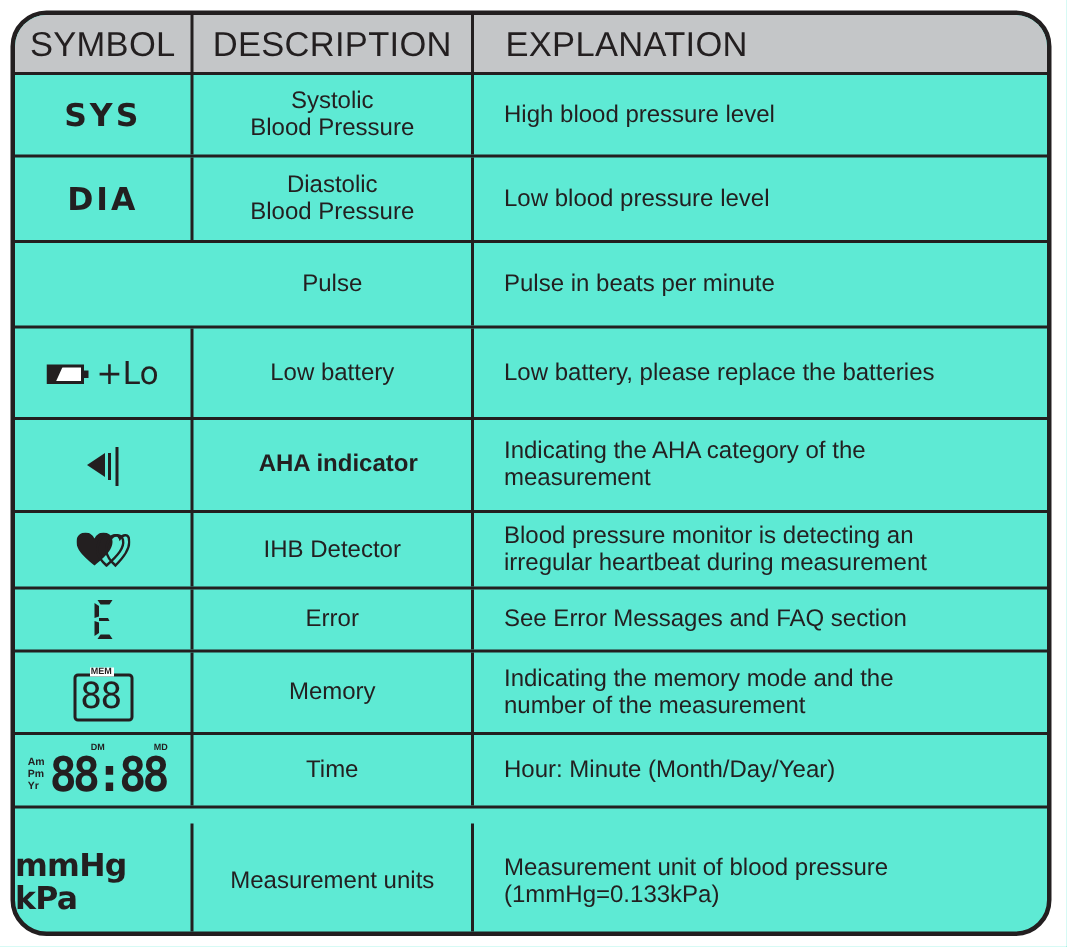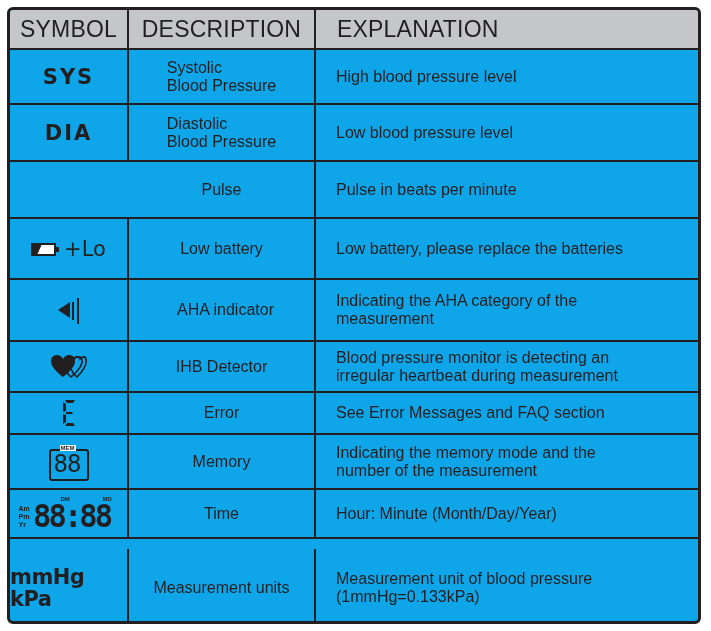--- a/index.html
+++ b/index.html
@@ -1,23 +1,23 @@
 <!DOCTYPE html>
 <html><head>
 <meta charset="utf-8">
 <style>
   html,body{margin:0;padding:0;background:#ffffff;}
   body{width:711px;height:631px;position:relative;overflow:hidden;font-family:"Liberation Sans","DejaVu Sans",sans-serif;color:#231f20;}
-  .tbl{position:absolute;left:7px;top:7px;width:694px;height:617px;border:3px solid #231f20;border-radius:6px;overflow:hidden;box-sizing:border-box;background:#0ea5e9;}
+  .tbl{position:absolute;left:7px;top:7px;width:694px;height:617px;border:3px solid #231f20;border-radius:24px;overflow:hidden;box-sizing:border-box;background:#5eead4;}
   .row{position:absolute;left:0;right:0;border-bottom:2px solid #231f20;box-sizing:border-box;}
   .row.last{border-bottom:none;}
   .hdr{background:#c4c6c8;}
   .cell{position:absolute;top:0;bottom:0;display:flex;align-items:center;box-sizing:border-box;}
   .c1{left:0;width:119px;justify-content:center;border-right:2px solid #231f20;}
-  .c2{left:119px;width:187px;justify-content:center;text-align:left;border-right:2px solid #231f20;}
+  .c2{left:119px;width:187px;justify-content:center;text-align:center;border-right:2px solid #231f20;}
   .c3{left:306px;right:0;padding-left:20px;}
   .hdr .cell{font-size:23px;letter-spacing:0.2px;}
   .hdr .c1{justify-content:center;}
   .hdr .c2{justify-content:center;}
   .hdr .c3{padding-left:21px;text-align:right;}
   .desc,.expl{font-size:16px;line-height:18px;}
   .expl{white-space:pre-line;}
   .desc{white-space:pre-line;}
   .bigsym{font-family:"DejaVu Sans","Liberation Sans",sans-serif;font-weight:bold;font-size:21px;letter-spacing:2px;}
   .units{font-family:"DejaVu Sans",sans-serif;font-weight:bold;font-size:21px;line-height:22px;text-align:left;letter-spacing:-0.5px;}
@@ -88,21 +88,21 @@
   </div>
 
   <div class="row" style="top:270px;height:62px;">
     <div class="cell c1">
       <svg width="26" height="32" viewBox="0 0 26 32">
         <polygon points="2,16 14,8 14,24" fill="#231f20"></polygon>
         <rect x="16" y="8" width="2" height="18" fill="#231f20"></rect>
         <rect x="21" y="4" width="2" height="26" fill="#231f20"></rect>
       </svg>
     </div>
-    <div class="cell c2" style="padding-left:8px;">
+    <div class="cell c2" style="padding-left:8px;font-weight:bold;">
         <span class="desc">AHA indicator</span>
       </div>
     <div class="cell c3">
         <span class="expl">Indicating the AHA category of the
 measurement</span>
       </div>
   </div>
 
   <div class="row" style="top:332px;height:51px;">
     <div class="cell c1">

